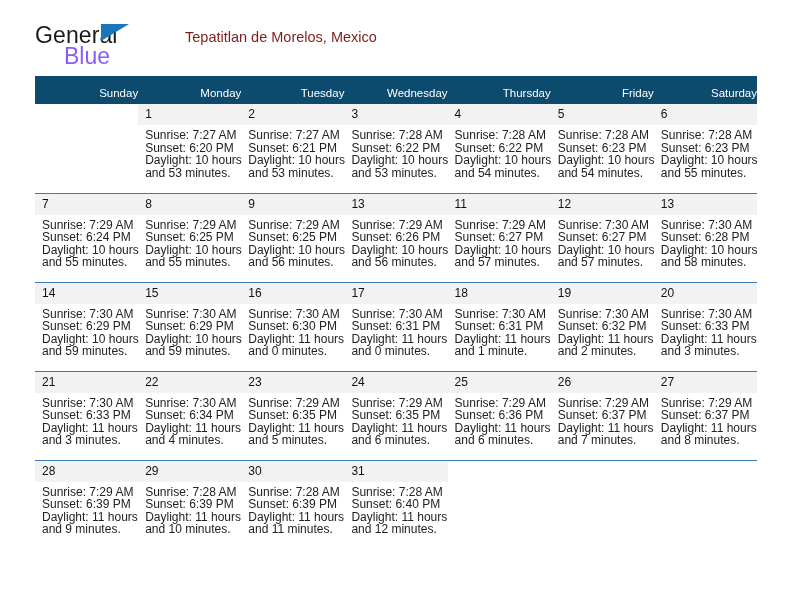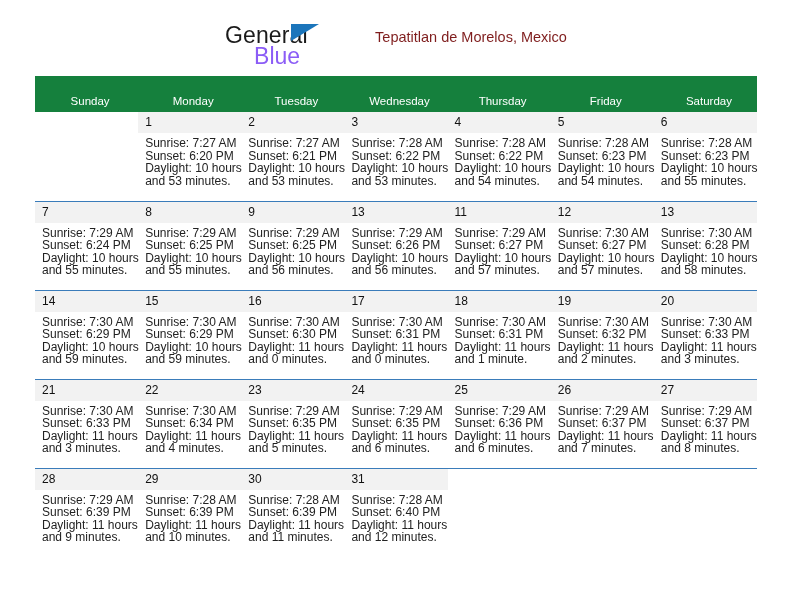--- a/index.html
+++ b/index.html
@@ -19,21 +19,21 @@
     width: 792px;
     height: 612px;
     box-sizing: border-box;
     padding: 0 35px;
   }
 
   
   .header {
     display: flex;
     align-items: flex-start;
-    justify-content: center;
+    justify-content: flex-start;
     height: 72px;
     padding-top: 22px;
     box-sizing: border-box;
   }
   .logo {
     position: relative;
     width: 150px;
     height: 50px;
   }
   .logo-general {
@@ -80,26 +80,26 @@
   }
 
   
   .calendar {
     width: 722px;
     border-collapse: collapse;
     table-layout: fixed;
     margin-top: 4px;
   }
   .calendar th {
-    background: #15803d;
+    background: #0c4a6e;
     color: #ffffff;
     font-weight: normal;
     font-size: 11.5px;
-    text-align: center;
-    padding: 19px 0 5px 7px;
+    text-align: right;
+    padding: 11px 0 5px 7px;
     height: 12px;
     border: none;
   }
   .calendar td {
     vertical-align: top;
     border-top: 1px solid #3a7cba;
     padding: 0;
     height: 89px;
     box-sizing: border-box;
   }

